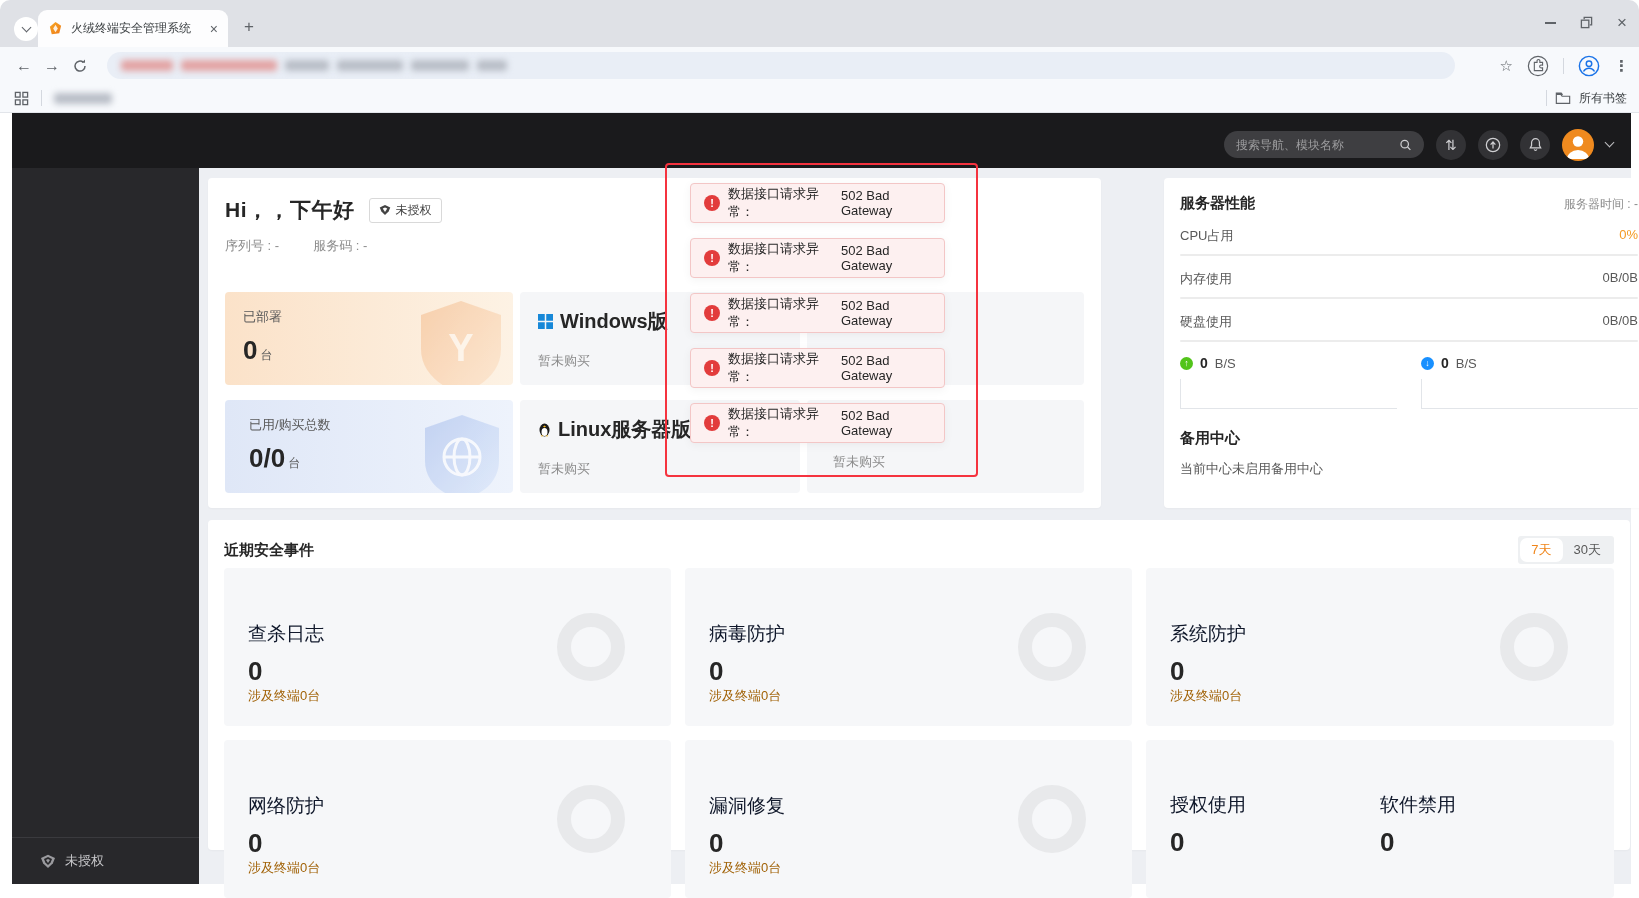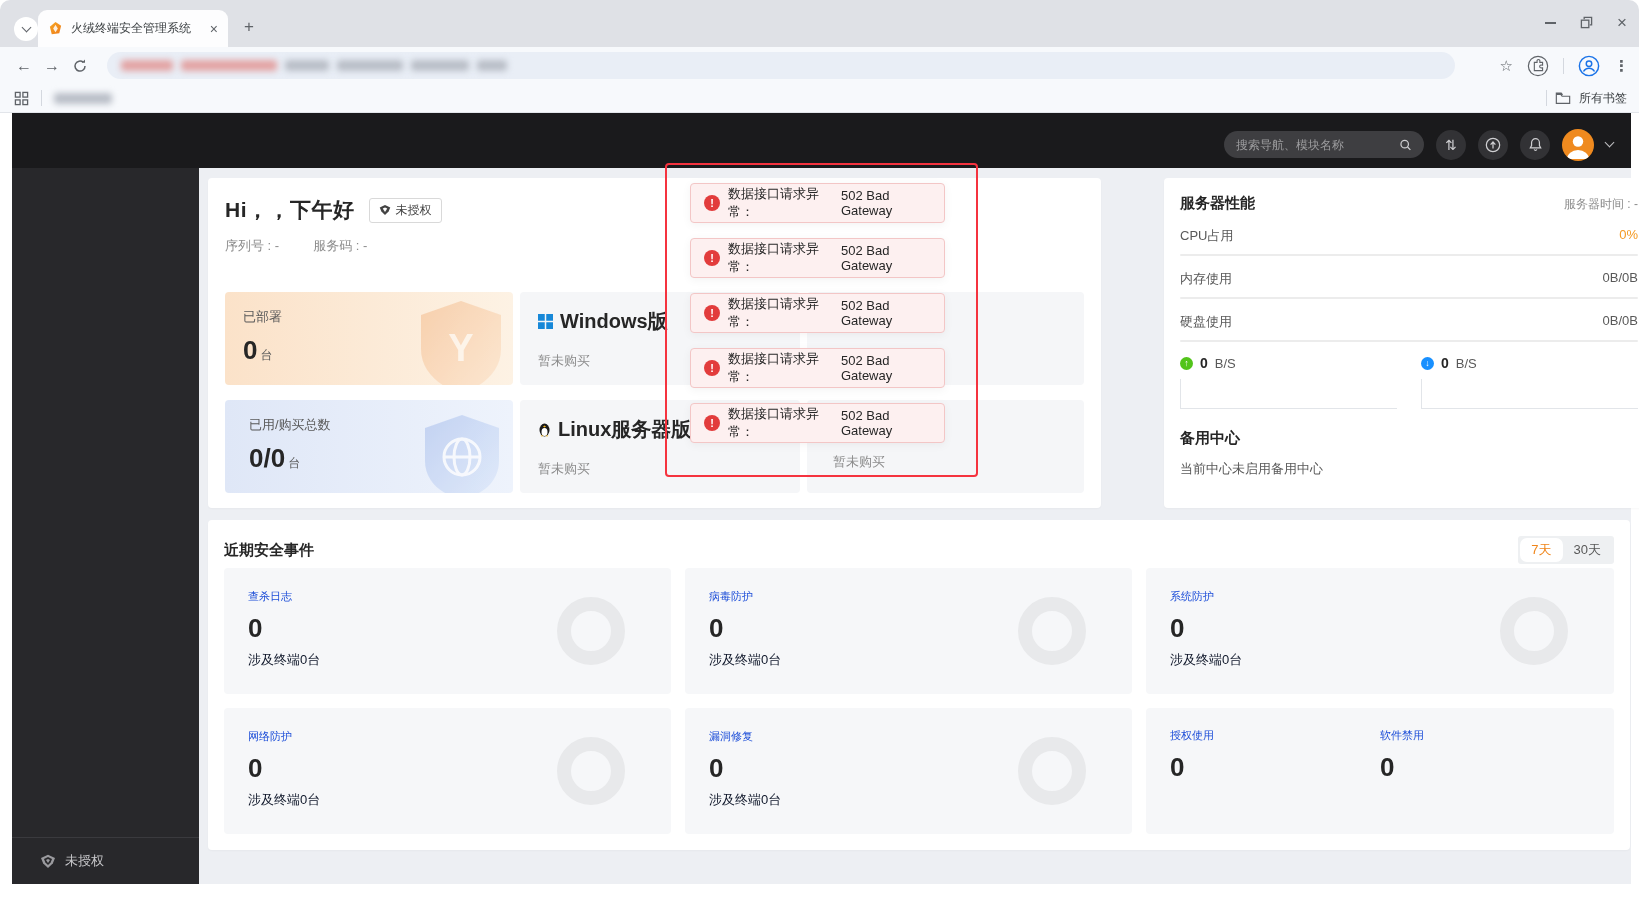--- a/index.html
+++ b/index.html
@@ -101,23 +101,23 @@
   .backup-status { margin-top:12px; font-size:13px; color:#595959; }
 
   
   .ev-head { display:flex; justify-content:space-between; align-items:center; }
   .ev-title { font-size:15px; font-weight:700; color:#262626; }
   .range-toggle { display:flex; background:#eef0f2; border-radius:3px; padding:2px; font-size:13px; }
   .range-seg { padding:3px 11px; border-radius:7px; color:#595959; }
   .range-seg.active { background:#fff; color:#f08519; }
   #ev-grid { position:absolute; left:16px; right:16px; top:48px; bottom:16px; display:grid; grid-template-columns:repeat(3,1fr); grid-template-rows:1fr 1fr; gap:14px; }
   .ev-card { background:#f6f7f9; border-radius:4px; position:relative; padding:21px 24px; }
-  .ev-label { font-size:11px; color:#1d4ed8; }
+  .ev-label { font-size:19px; color:#0f172a;margin-top:32px; }
   .ev-value { margin-top:9px; font-size:26px; font-weight:600; color:#262626; }
-  .ev-sub { margin-top:7px; font-size:13px; color:#0f172a; }
+  .ev-sub { font-size:13px; color:#a16207; }
   .donut { position:absolute; right:46px; top:50%; transform:translateY(-50%); width:68px; height:68px; border:14px solid #e8e9eb; border-radius:50%; }
   .mini-wrap { display:flex; padding-top:20px; }
   .mini-stat { width:210px; }
 
   svg { display:block; }
 </style>
 </head>
 <body>
 <div id="stage">
 

